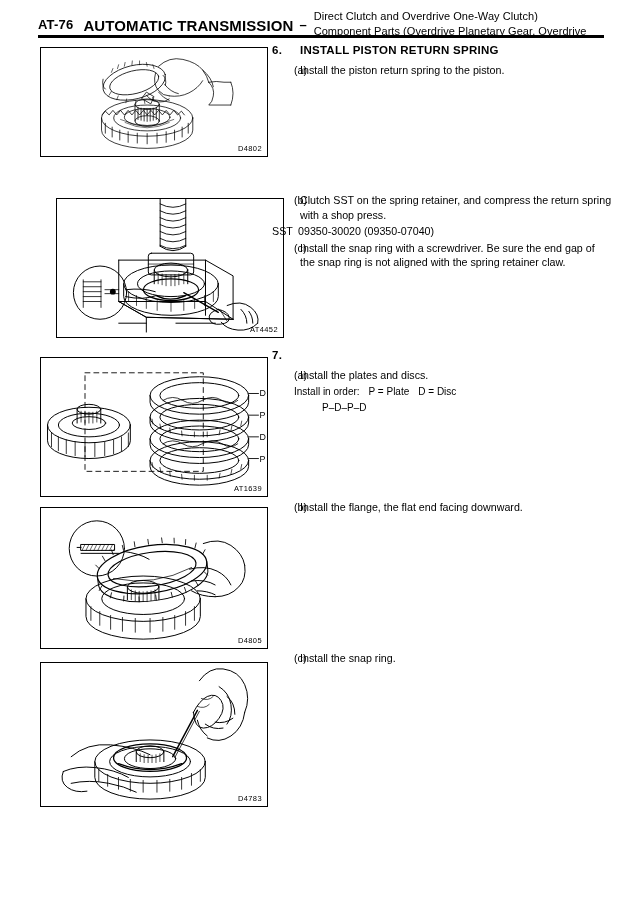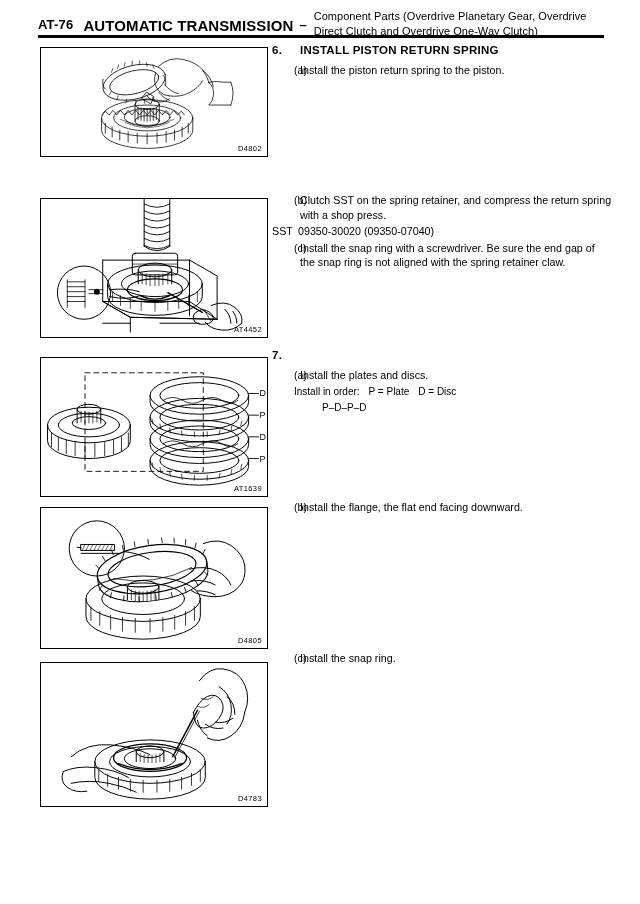--- a/index.html
+++ b/index.html
@@ -79,21 +79,21 @@
   .fig-id {
     position: absolute;
     right: 5px;
     bottom: 3px;
     font-size: 7.5px;
     letter-spacing: 0.4px;
     font-family: "Liberation Sans", sans-serif;
   }
 
   #fig-1 { top: 47px;  height: 110px; }
-  #fig-2 { top: 198px; height: 140px; }
+  #fig-2 { top: 198px; height: 140px; margin-left: 16px; }
   #fig-3 { top: 357px; height: 140px; }
   #fig-4 { top: 507px; height: 142px; }
   #fig-5 { top: 662px; height: 145px; }
 
   
   .block {
     position: absolute;
     left: 272px;
     width: 340px;
   }
@@ -140,22 +140,22 @@
 </style>
 </head>
 <body>
 
 <div class="page-header">
   <div class="hdr-row">
     <div class="page-num">AT-76</div>
     <div class="hdr-title">AUTOMATIC TRANSMISSION</div>
     <div class="hdr-dash">–</div>
     <div>
+      <div class="hdr-sub">Direct Clutch and Overdrive One-Way Clutch)</div>
       <div class="hdr-sub">Component Parts (Overdrive Planetary Gear, Overdrive</div>
-      <div class="hdr-sub">Direct Clutch and Overdrive One-Way Clutch)</div>
     </div>
   </div>
 </div>
 <div class="hdr-rule"></div>
 
 <div class="fig" id="fig-1">
   <svg viewBox="0 0 228 142" xmlns="http://www.w3.org/2000/svg">
     <g fill="none" stroke="#000" stroke-width="1" stroke-linejoin="round" stroke-linecap="round">
 
       <ellipse cx="105" cy="92" rx="60" ry="24"></ellipse>

